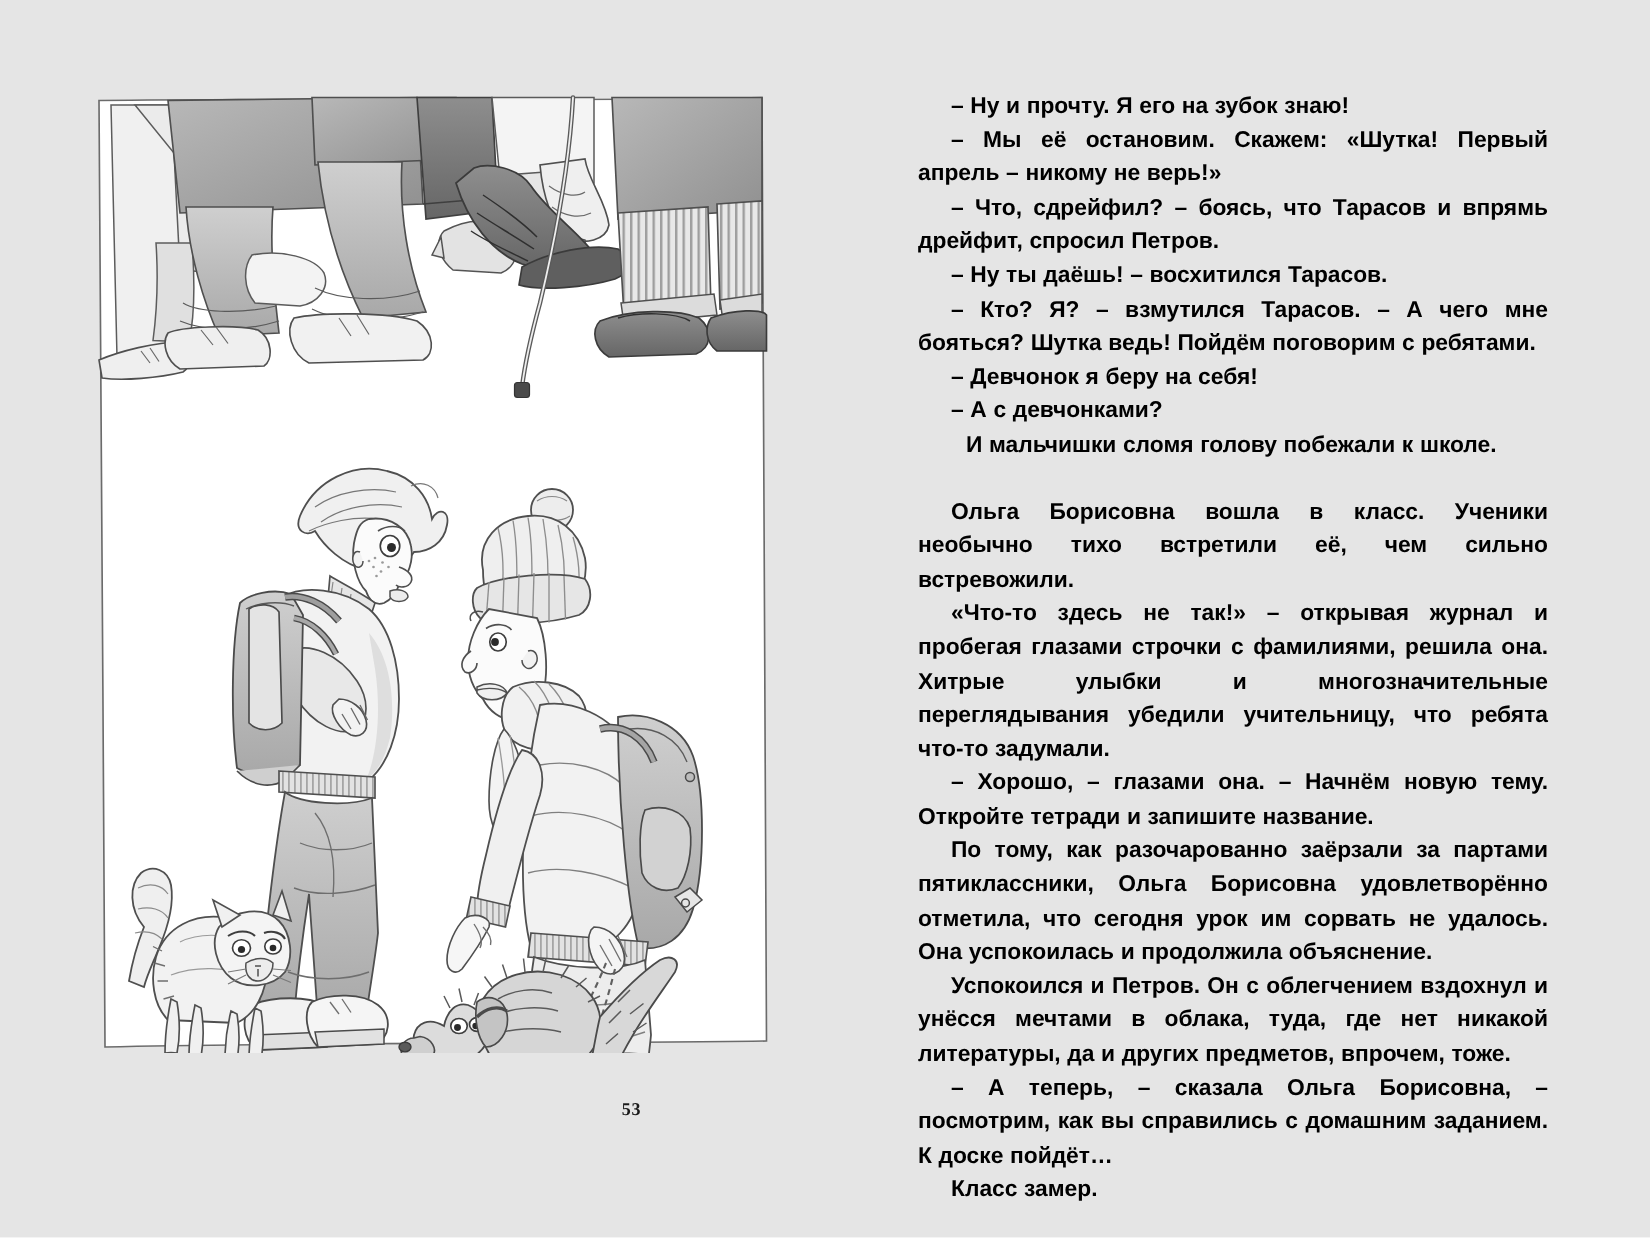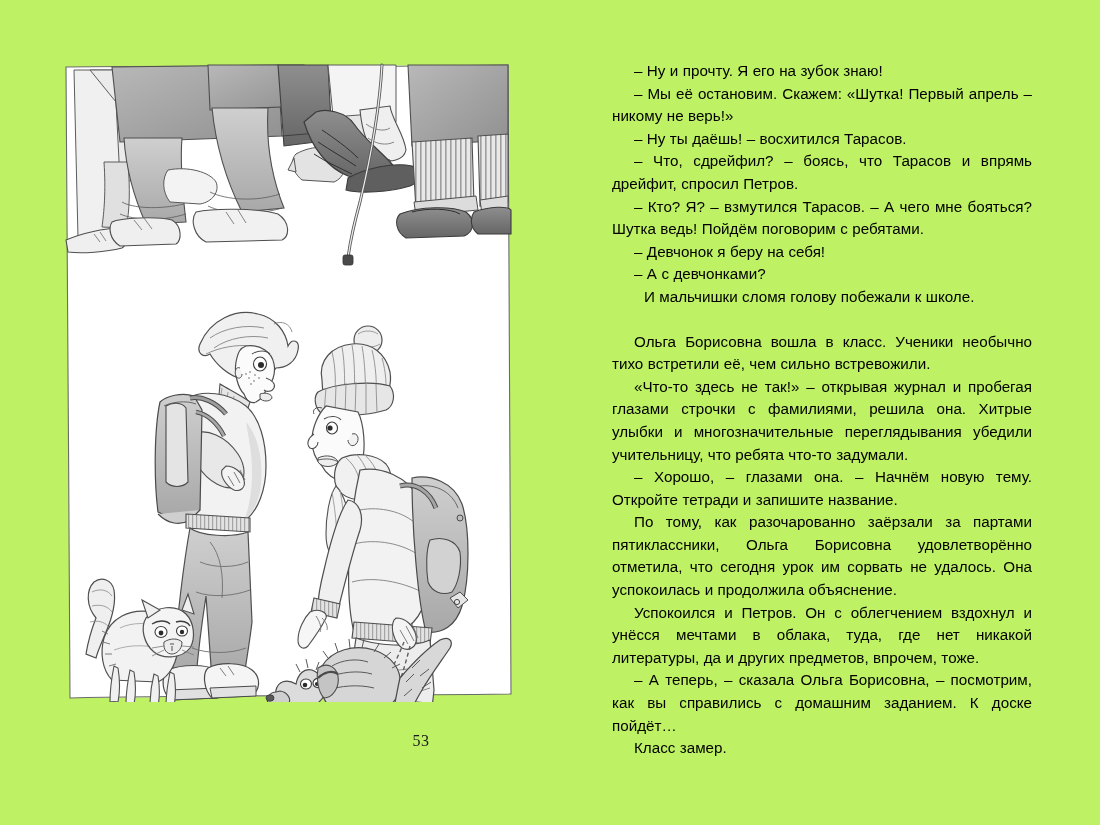--- a/index.html
+++ b/index.html
@@ -13,21 +13,22 @@
     position: relative;
     overflow: hidden;
     font-family: "Liberation Sans", sans-serif;
     color: #000000;
   }
 
   
   #page {
     position: absolute;
     inset: 0;
-    background: #bef264;
+    background: #e5e5e5;
+    font-weight: bold;
   }
 
   
   #illustration {
     position: absolute;
     left: 60px;
     top: 62px;
     width: 455px;
     height: 640px;
   }
@@ -65,21 +66,21 @@
   }
 
   
   #folio {
     position: absolute;
     left: 0;
     top: 732px;
     width: 1100px;
     text-align: center;
     font-family: "Liberation Serif", serif;
-    font-size: 16px;
+    font-size: 12px;
     letter-spacing: 0.5px;
     color: #1a1a1a;
   }
   #folio .num {
     display: inline-block;
     margin-left: -258px; 
   }
 </style>
 </head>
 <body>
@@ -498,22 +499,22 @@
 
       <path d="M14,690 C140,688 300,690 446,686" fill="none" stroke="#8f8f8f" stroke-width="0.9"></path>
     </svg>
   </div>
 
   <div id="text-column">
 
     <div>
       <p class="para indent">– Ну и прочту. Я его на зубок знаю!</p>
       <p class="para indent">– Мы её остановим. Скажем: «Шутка! Первый апрель – никому не верь!»</p>
+      <p class="para indent">– Что, сдрейфил? – боясь, что Тарасов и впрямь дрейфит, спросил Петров.</p>
       <p class="para indent">– Ну ты даёшь! – восхитился Тарасов.</p>
-      <p class="para indent">– Что, сдрейфил? – боясь, что Тарасов и впрямь дрейфит, спросил Петров.</p>
       <p class="para indent">– Кто? Я? – взмутился Тарасов. – А чего мне бояться? Шутка ведь! Пойдём поговорим с ребятами.</p>
       <p class="para indent">– Девчонок я беру на себя!</p>
       <p class="para indent">– А с девчонками?</p>
       <p class="para noindent">И мальчишки сломя голову побежали к школе.</p>
     </div>
 
     <div class="block-gap"></div>
 
     <div>
       <p class="para indent">Ольга Борисовна вошла в класс. Ученики необычно тихо встретили её, чем сильно встревожили.</p>

